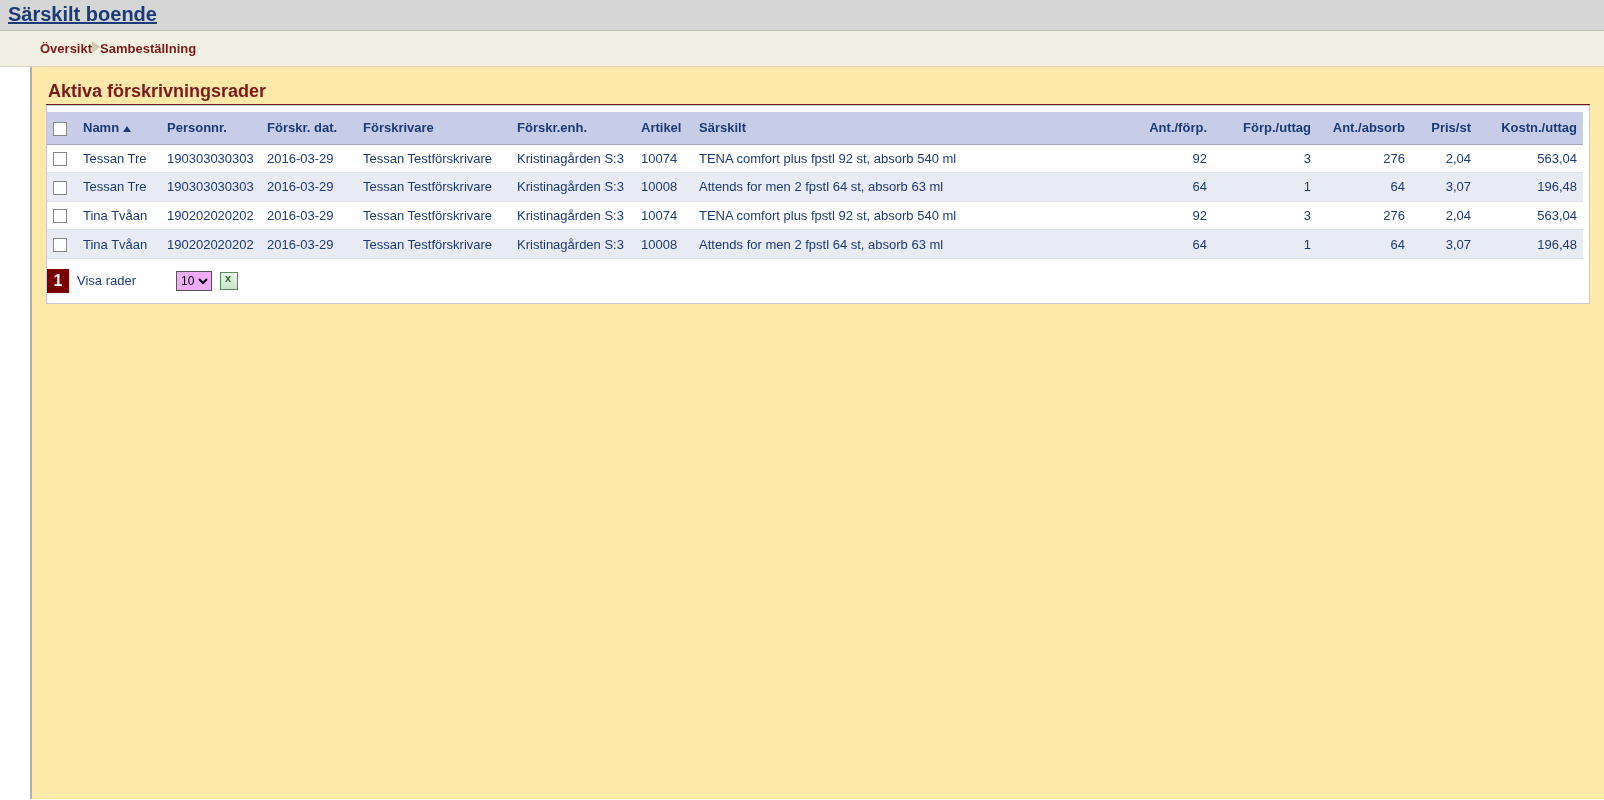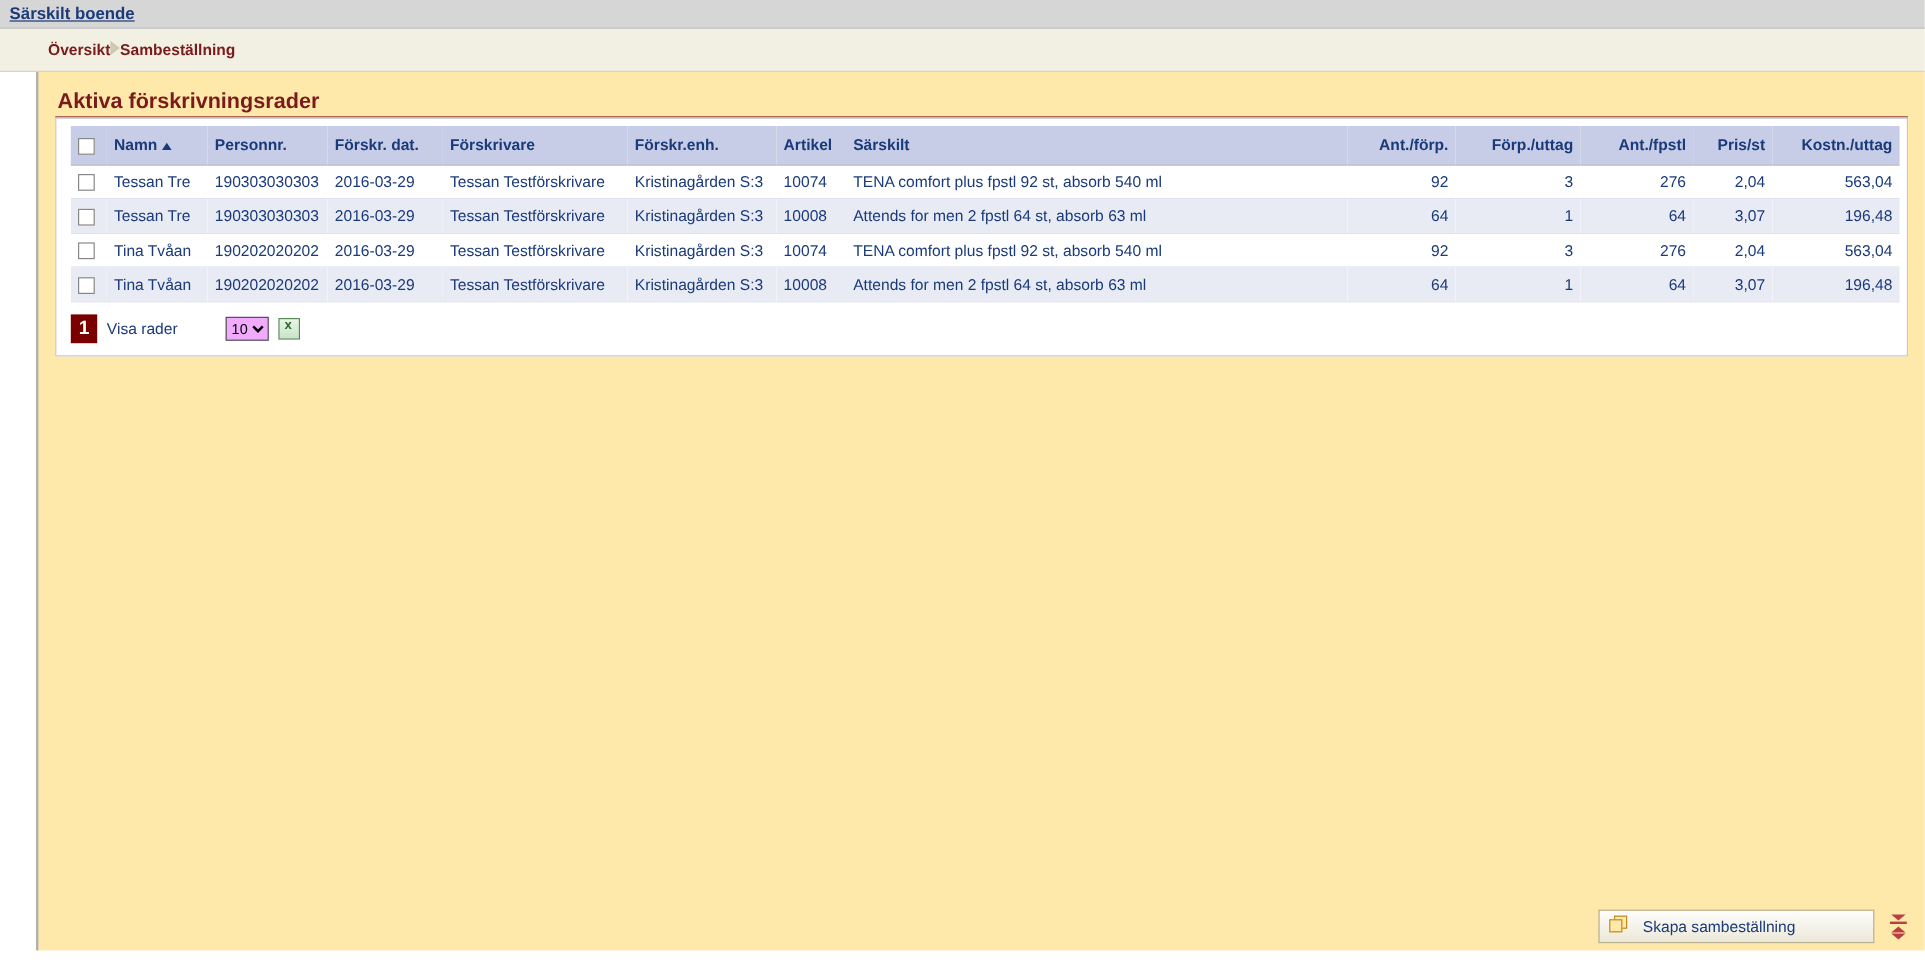--- a/index.html
+++ b/index.html
@@ -14,21 +14,21 @@
     overflow: hidden;
   }
   .header-bar {
     background: #d6d6d6;
     border-bottom: 1px solid #bbb;
     padding: 3px 8px 4px 8px;
   }
   .header-title {
     color: #1a3a7a;
     font-weight: bold;
-    font-size: 14px;
+    font-size: 20px;
     text-decoration: underline;
   }
   .breadcrumb-bar {
     background: #f2efe3;
     border-bottom: 1px solid #d9d4c0;
     padding: 10px 20px 10px 40px;
     display: flex;
     align-items: flex-start;
     gap: 0;
   }
@@ -54,21 +54,21 @@
   .page-heading {
     color: #7a1a1a;
     font-size: 18px;
     font-weight: bold;
     padding: 4px 2px 2px 2px;
     border-bottom: 1px solid #7a1a1a;
   }
   .table-panel {
     background: #fff;
     border: 1px solid #c8c8d8;
-    padding: 6px 6px 10px 12px;
+    padding: 6px 6px 10px 0;
   }
   table.grid {
     width: 100%;
     border-collapse: collapse;
     table-layout: fixed;
   }
   table.grid thead th {
     background: #c7cde6;
     color: #1a3a7a;
     font-weight: bold;
@@ -269,21 +269,21 @@
           <th><span class="chk"></span></th>
           <th><span>Namn</span><span class="sort-arrow"></span></th>
           <th>Personnr.</th>
           <th>Förskr. dat.</th>
           <th>Förskrivare</th>
           <th>Förskr.enh.</th>
           <th>Artikel</th>
           <th>Särskilt</th>
           <th class="num">Ant./förp.</th>
           <th class="num">Förp./uttag</th>
-          <th class="num">Ant./fpstl</th>
+          <th class="num">Ant./absorb</th>
           <th class="num">Pris/st</th>
           <th class="num">Kostn./uttag</th>
         </tr>
       </thead>
       <tbody id="grid-body">
           <tr>
             <td><span class="chk"></span></td>
             <td>Tessan Tre</td>
             <td>190303030303</td>
             <td>2016-03-29</td>
@@ -348,32 +348,14 @@
     <div class="pager-row">
       <div class="page-badge">1</div>
       <span class="visa-label">Visa rader</span>
       <select class="rows-select">
         <option>10</option>
       </select>
       <span class="excel-icon"></span>
     </div>
   </div>
 
-  <div class="bottom-bar">
-    <div class="action-button">
-      <span class="btn-icon">
-        <span class="btn-icon-stack"><span class="s2"></span><span class="s1"></span></span>
-      </span>
-      <span>Skapa sambeställning</span>
-    </div>
-    <div class="collapse-controls">
-      <div class="ctrl">
-        <span class="tri-down"></span>
-        <span class="line-red"></span>
-      </div>
-      <div class="ctrl">
-        <span class="tri-up-r"></span>
-        <span class="tri-down-r"></span>
-      </div>
-    </div>
-  </div>
 
 </div>
 
 </body></html>

